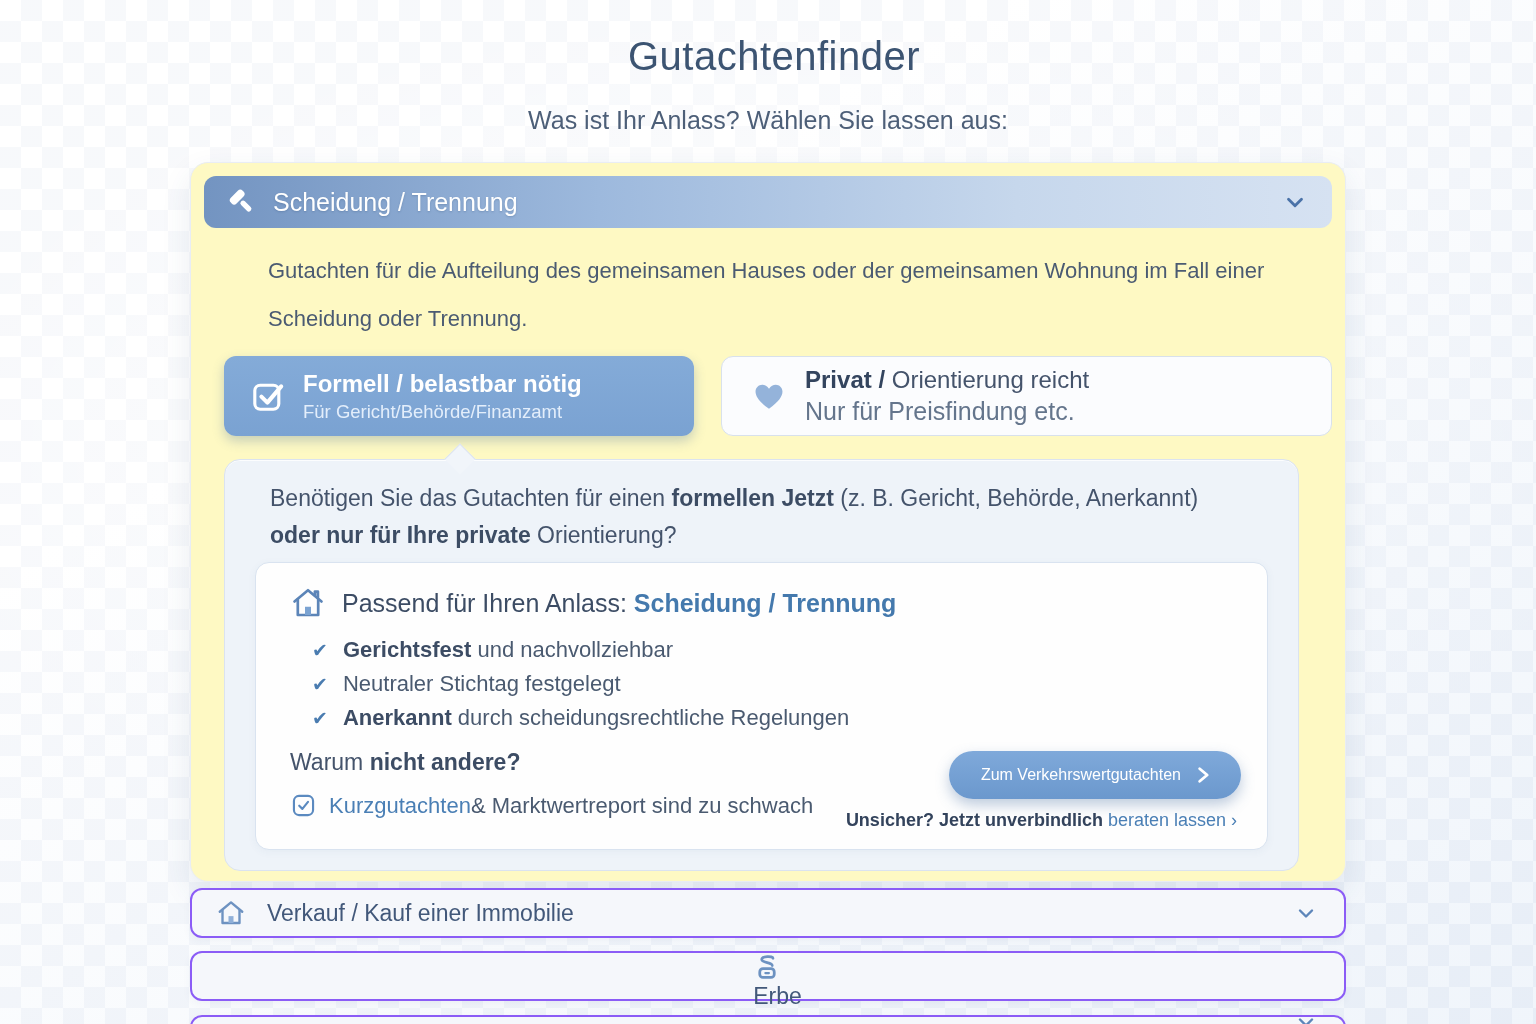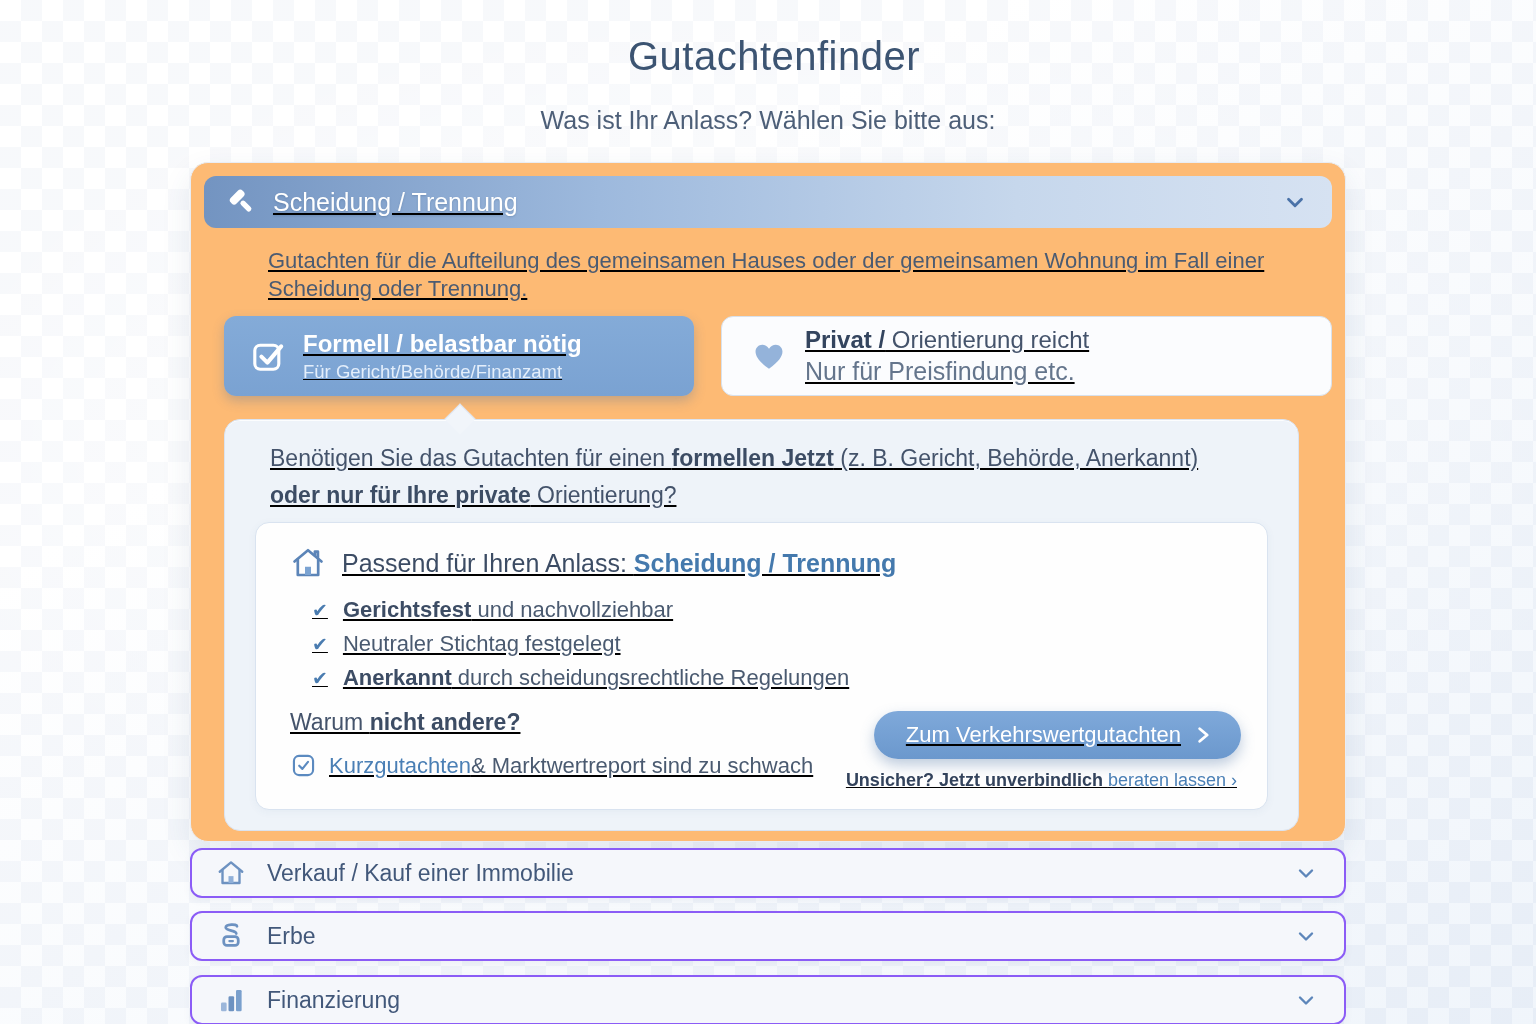--- a/index.html
+++ b/index.html
@@ -34,44 +34,43 @@
   }
   .page-subtitle {
     text-align: center; margin-top: 27px;
     font-size: 25px; font-weight: 400; color: #4d5f78;
   }
 
   .finder { width: 1156px; margin: 27px auto 0; }
 
   
   .card-expanded {
-    background: #fdba74;
+    background: #fef9c3;
     border: 1px solid #e9edf4;
     border-radius: 18px;
     box-shadow: 0 12px 30px rgba(51,78,120,0.10);
     padding: 13px 13px 10px;
-    text-decoration: underline;
   }
   .acc-header {
     height: 52px; border-radius: 12px;
     display: flex; align-items: center;
     padding: 0 24px 0 22px;
     background: linear-gradient(90deg, #7394c1 0%, #9db9dd 35%, #c6d7ec 72%, #d6e2f2 100%);
     cursor: pointer;
   }
   .acc-header .acc-title {
     color: #ffffff; font-size: 25px; font-weight: 400;
     margin-left: 17px; text-shadow: 0 1px 2px rgba(40,70,110,0.25);
   }
   .acc-header .chev { margin-left: auto; }
 
   .acc-desc {
     margin: 19px 0 0 64px;
     width: 1010px;
-    font-size: 22px; line-height: 28px; color: #4b5b72;
+    font-size: 22px; line-height: 48px; color: #4b5b72;
   }
 
   .options-row { display: flex; margin: 13px 0 0 20px; gap: 27px; }
   .opt-btn {
     height: 80px; border-radius: 12px;
     display: flex; align-items: center;
     cursor: pointer;
   }
   .opt-formal {
     width: 480px;
@@ -144,54 +143,54 @@
   .reason-line { display: flex; align-items: center; margin-top: 16px; font-size: 22px; color: #4a5a70; }
   .reason-line .link { color: #4a7fb5; margin-left: 12px; cursor: pointer; }
 
   .cta-col { display: flex; flex-direction: column; align-items: flex-end; padding-top: 2px; }
   .cta-btn {
     height: 48px; border: none; border-radius: 26px;
     padding: 0 28px 0 32px;
     display: flex; align-items: center; gap: 12px;
     background: linear-gradient(180deg, #7fa9da 0%, #6b98cd 100%);
     box-shadow: 0 6px 14px rgba(70,110,160,0.35);
-    color: #ffffff; font-size: 22px; font-family: inherit;
+    color: #ffffff; font-size: 16px; font-family: inherit;
     cursor: pointer;
   }
   .cta-note { margin-top: 11px; font-size: 18px; color: #33435c; padding-right: 4px; }
   .cta-note b { font-weight: 700; }
   .cta-note .link { color: #4a7fb5; font-weight: 400; cursor: pointer; }
 
   
   .acc-row {
     height: 50px; border-radius: 12px;
     background: #f5f7fb;
     border: 2px solid #8b5cf6;
     box-shadow: 0 3px 8px rgba(51,78,120,0.05);
     display: flex; align-items: center;
     padding: 0 26px 0 24px;
     cursor: pointer;
   }
   .row-verkauf { margin-top: 6px; }
-  .row-erbe { margin-top: 13px; }
+  .row-erbe { margin-top: 13px; flex-direction: column; }
   .row-finanzierung { margin-top: 14px; }
   .acc-row .row-label { margin-left: 21px; font-size: 23px; color: #42587a; }
   .acc-row .chev { margin-left: auto; }
 
   .icon { display: inline-flex; align-items: center; justify-content: center; }
 </style>
 </head>
 <body>
 
 <div class="bg-layer"></div>
 
 <div class="page">
 
   <div class="page-title">Gutachtenfinder</div>
-  <div class="page-subtitle">Was ist Ihr Anlass? Wählen Sie bitte aus:</div>
+  <div class="page-subtitle">Was ist Ihr Anlass? Wählen Sie lassen aus:</div>
 
   <div class="finder">
 
     <div class="card-expanded">
 
       <div class="acc-header">
         <span class="icon">
           <svg width="30" height="30" viewBox="0 0 26 26" fill="#ffffff">
             <rect x="6.2" y="1.5" width="7" height="14.5" rx="3" transform="rotate(45 9.7 8.75)"></rect>
             <rect x="11.5" y="14.2" width="11.5" height="4.6" rx="2.2" transform="rotate(45 17.2 16.5)"></rect>

